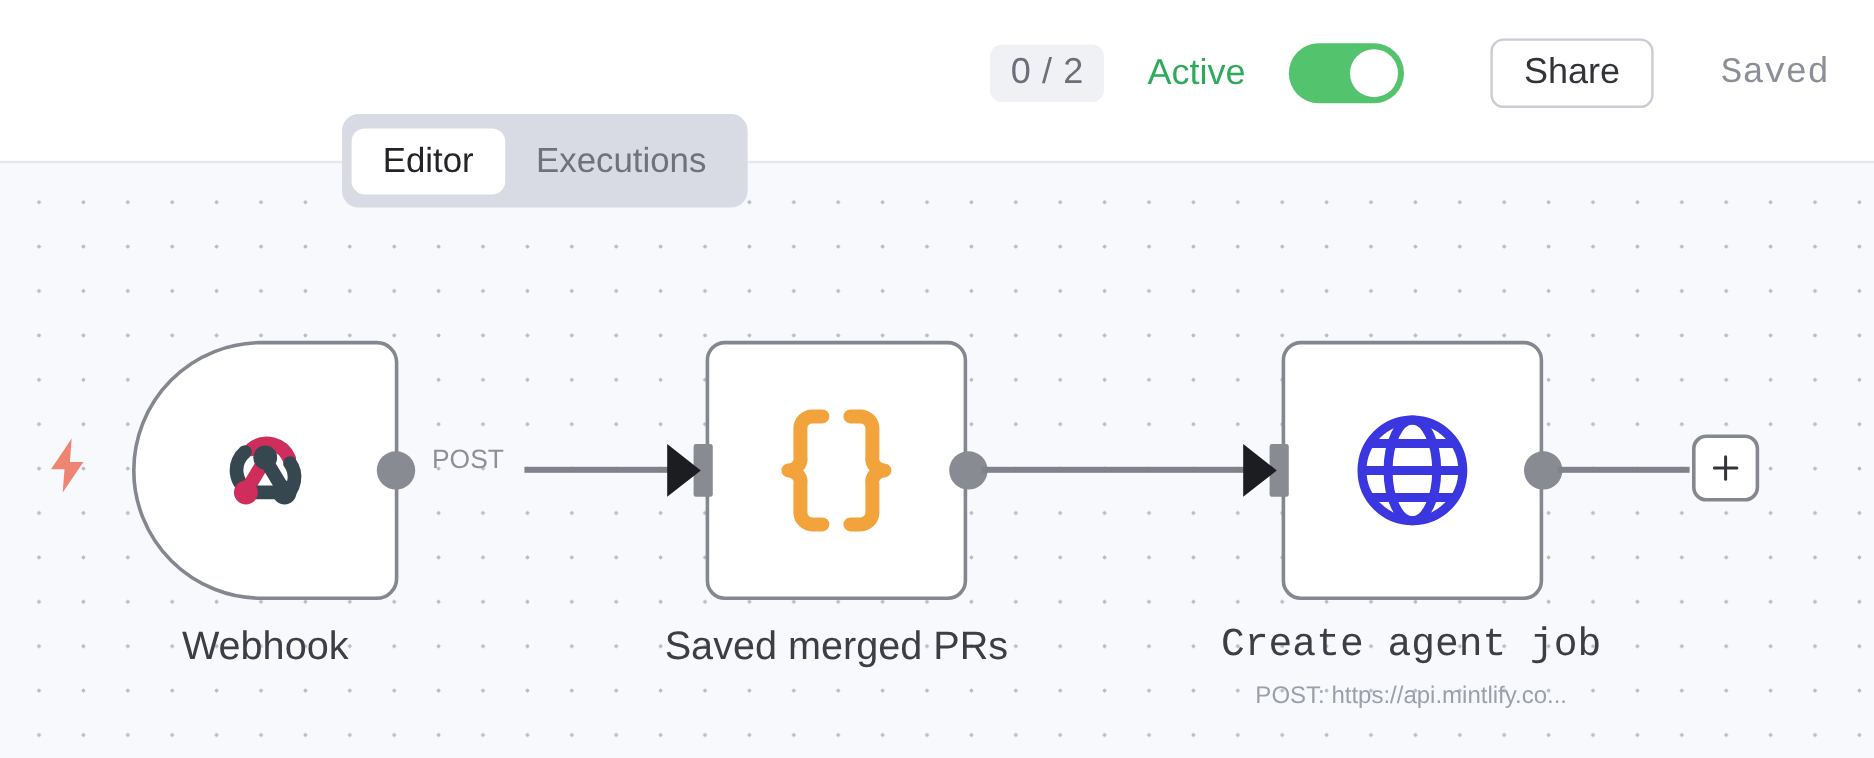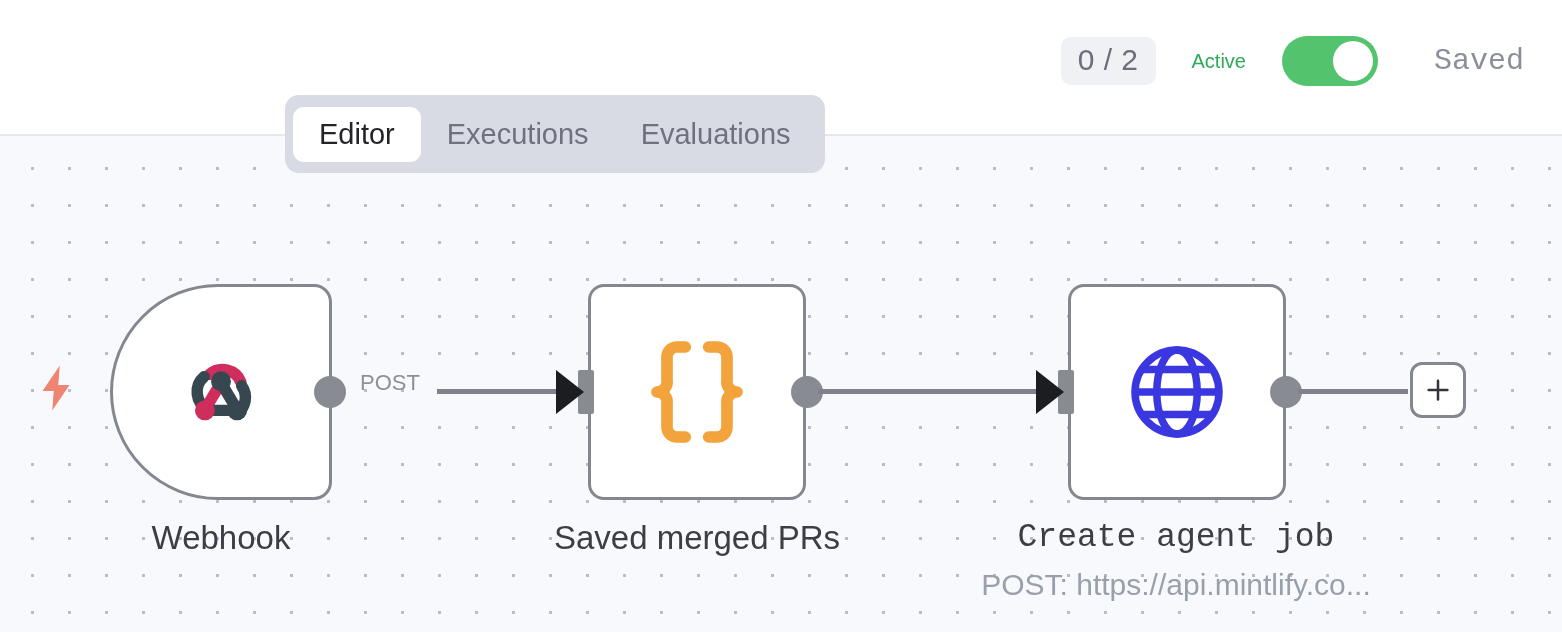--- a/index.html
+++ b/index.html
@@ -45,21 +45,21 @@
     color: #6b6f7a;
     border-radius: 10px;
     font-size: 30px;
     padding: 8px 17px 10px 17px;
     letter-spacing: 0.5px;
     line-height: 1;
   }
 
   .active-label {
     color: #2eaa5a;
-    font-size: 20px;
+    font-size: 30px;
     margin-left: 20px;
     line-height: 1;
   }
 
   .toggle {
     margin-left: 20px;
     width: 96px;
     height: 50px;
     border-radius: 25px;
     background: #54c36e;
@@ -179,21 +179,21 @@
     text-align: center;
     white-space: nowrap;
     line-height: 1;
   }
   .label-1 { left: 0px;   top: 385px; width: 442px; }
   .label-2 { left: 476px; top: 385px; width: 442px; }
   .label-3 { left: 955px; top: 385px; width: 442px; font-family: Liberation Mono, monospace; }
 
   .node-sublabel {
     position: absolute;
-    font-size: 30px;
+    font-size: 20px;
     color: #9aa0ab;
     text-align: center;
     white-space: nowrap;
     line-height: 1;
     left: 955px;
     top: 434px;
     width: 442px;
   }
 
   
@@ -273,29 +273,29 @@
     <div class="header-right">
 
       <div class="count-badge">0 / 2</div>
 
       <div class="active-label">Active</div>
 
       <div class="toggle">
         <div class="knob"></div>
       </div>
 
+      <button class="share-btn">Share</button>
 
       <div class="saved-label">Saved</div>
     </div>
   </div>
 
   <div class="tabbar">
     <div class="tab active">Editor</div>
     <div class="tab">Executions</div>
-    <div class="tab">Evaluations</div>
   </div>
 
   <div class="canvas">
 
     <div class="bolt">
       <svg width="36" height="46" viewBox="0 0 24 30">
         <path d="M14.5 0 L3 17 H10.5 L9.5 30 L21 13 H13.5 Z" fill="#ee8572"></path>
       </svg>
     </div>
 

